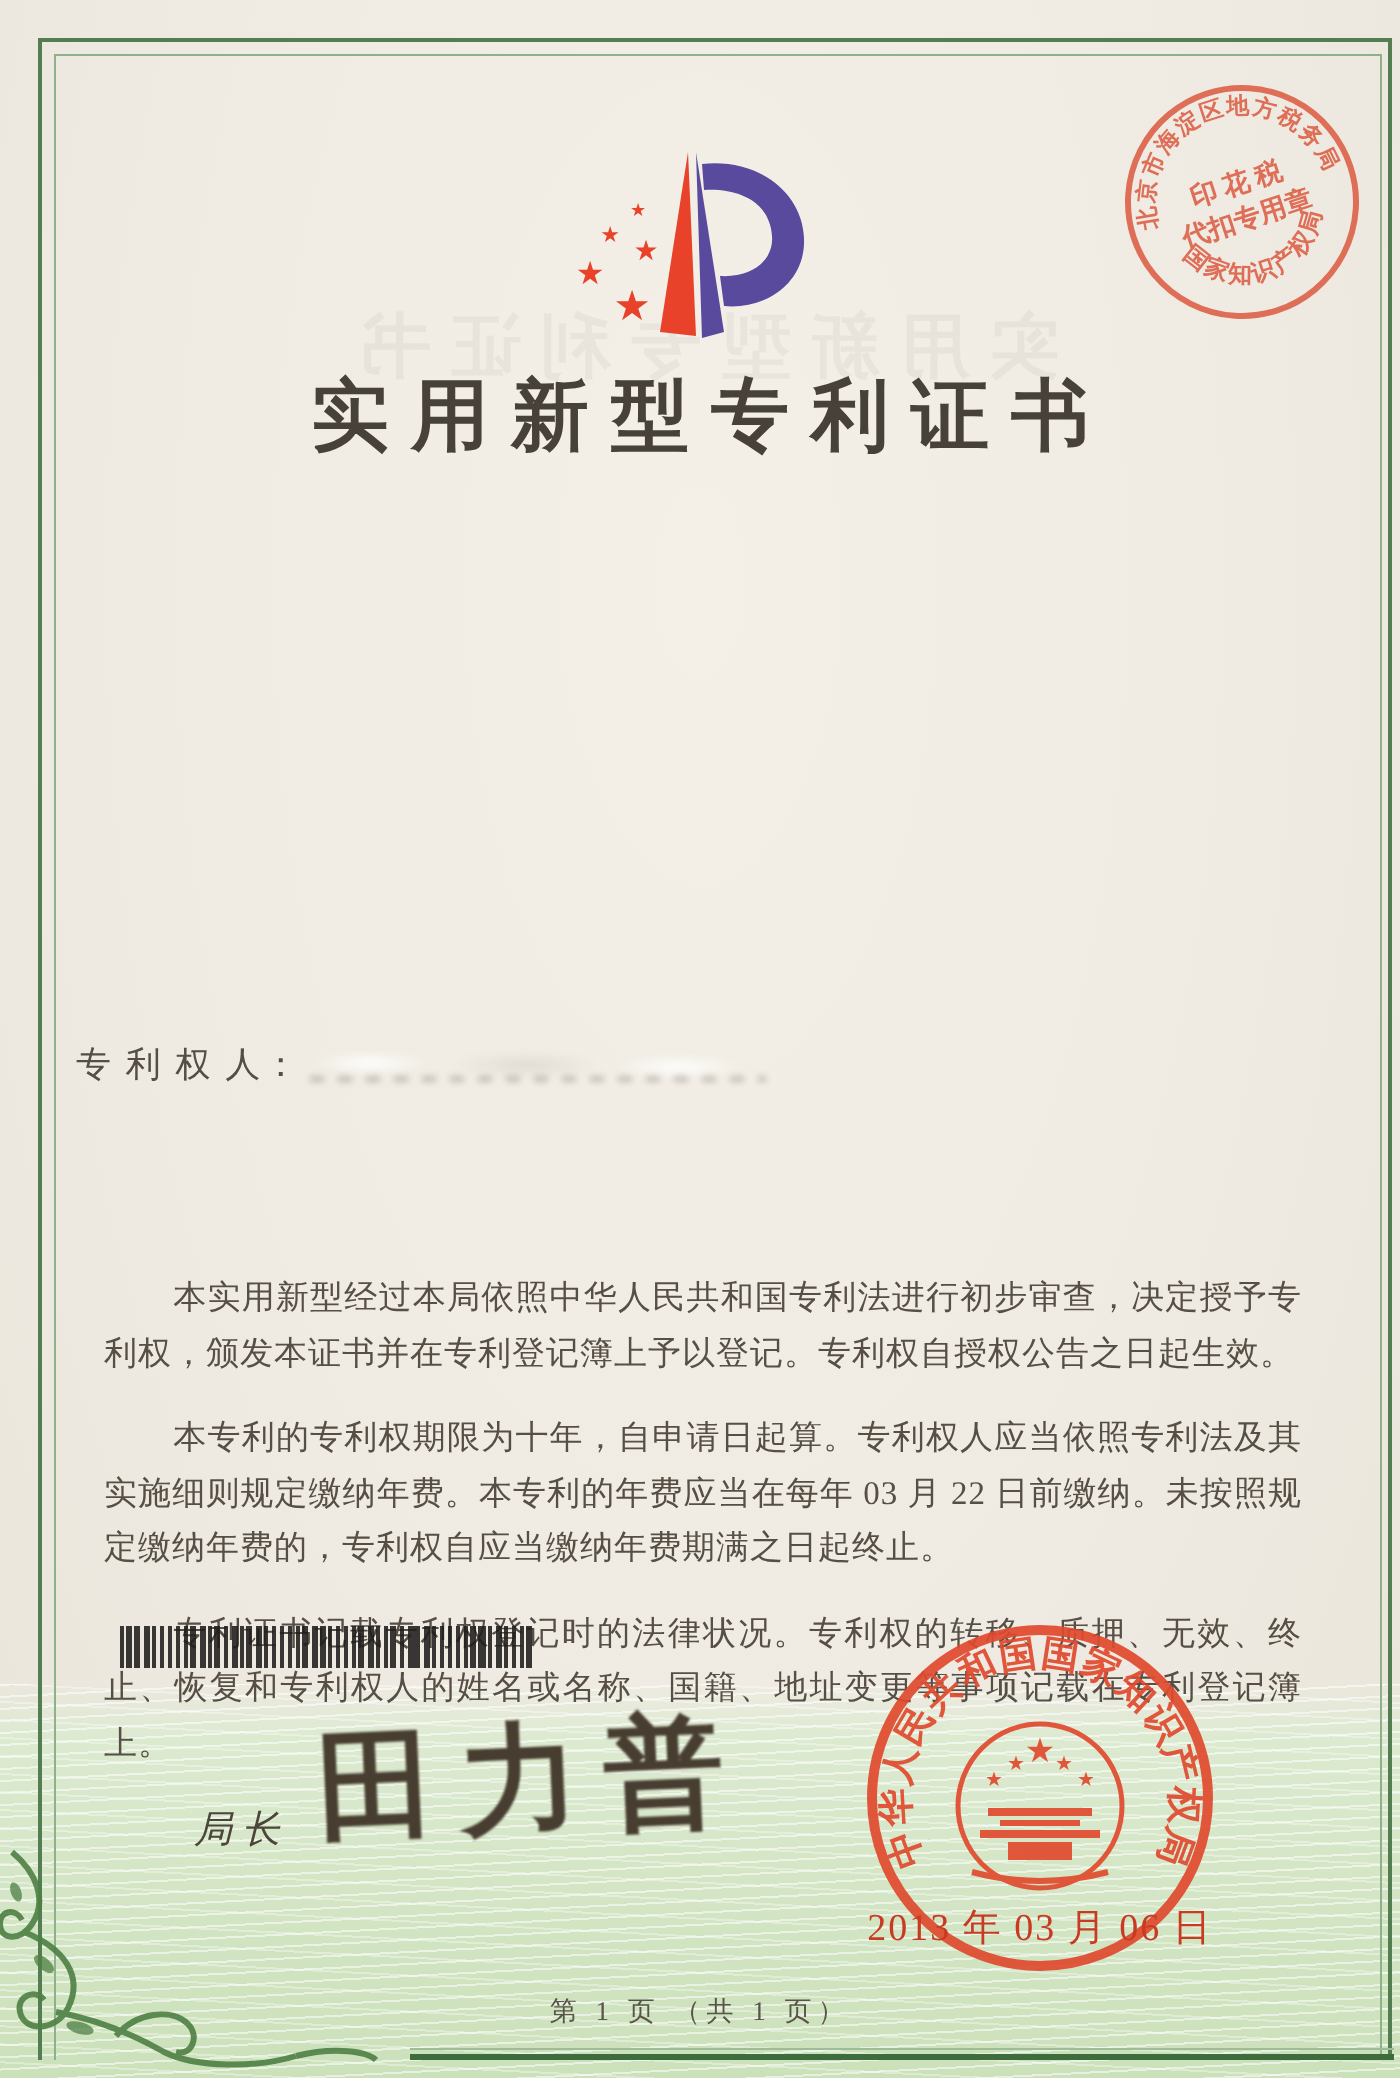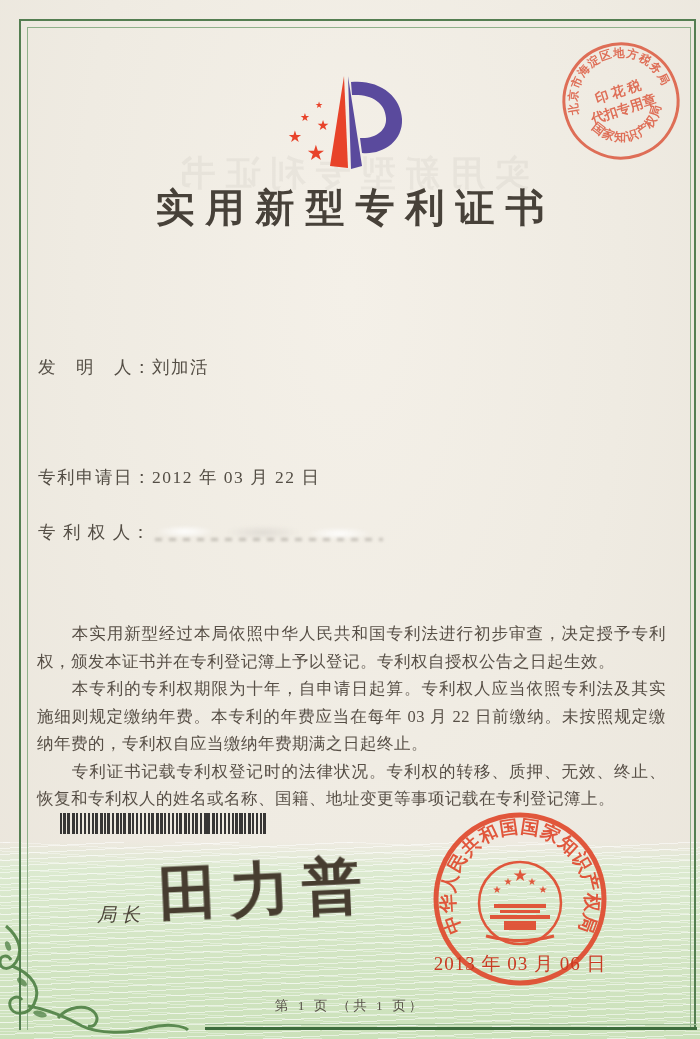--- a/index.html
+++ b/index.html
@@ -51,21 +51,21 @@
   .redact::after{
     content:"";position:absolute;left:4px;right:6px;bottom:1px;height:3px;
     background:repeating-linear-gradient(90deg, rgba(120,114,106,.38) 0 7px, rgba(120,114,106,0) 7px 14px);
   }
 
   .bodytext{
     position:absolute;left:37px;top:620px;width:629px;
     font-size:16.5px;line-height:27.5px;letter-spacing:.5px;
     text-align:justify;color:#574f46;
   }
-  .bodytext p{margin:0;text-indent:2.1em;}
+  .bodytext p{margin:15px;text-indent:2.1em;}
 
   .barcode{
     position:absolute;left:60px;top:813px;width:206px;height:21px;opacity:.88;
     background:
       repeating-linear-gradient(90deg,#1e1e1e 0 2px,transparent 2px 4px),
       repeating-linear-gradient(90deg,#1e1e1e 0 1px,transparent 1px 7px),
       repeating-linear-gradient(90deg,transparent 0 3px,#1e1e1e 3px 4px,transparent 4px 11px);
   }
 
   .ornament{position:absolute;left:-4px;top:922px;width:196px;height:117px;}
@@ -105,26 +105,20 @@
     <path d="M 73,8 C 101,5 123,22 124,45 C 125,68 104,81 84,79 L 82,64 C 98,65 109,56 108,44 C 107,28 93,20 74,21 Z" fill="#5a4a9d"></path>
     <text x="41" y="34" font-size="9" text-anchor="middle" fill="#e8432a">★</text>
     <text x="27" y="47" font-size="11" text-anchor="middle" fill="#e8432a">★</text>
     <text x="45" y="56" font-size="14" text-anchor="middle" fill="#e8432a">★</text>
     <text x="17" y="68" font-size="16" text-anchor="middle" fill="#e8432a">★</text>
     <text x="38" y="86" font-size="21" text-anchor="middle" fill="#e8432a">★</text>
   </svg>
 
   <div class="title">实用新型专利证书</div>
 
-  <div class="field f-inventor">
-    <span>发　明　人：</span><span>刘加活</span>
-  </div>
-  <div class="field f-filing">
-    <span>专利申请日：</span><span>2012 年 03 月 22 日</span>
-  </div>
   <div class="field f-patentee">
     <span>专 利 权 人：</span><span class="redact"></span>
   </div>
 
   <div class="bodytext">
     <p>本实用新型经过本局依照中华人民共和国专利法进行初步审查，决定授予专利权，颁发本证书并在专利登记簿上予以登记。专利权自授权公告之日起生效。</p>
     <p>本专利的专利权期限为十年，自申请日起算。专利权人应当依照专利法及其实施细则规定缴纳年费。本专利的年费应当在每年 03 月 22 日前缴纳。未按照规定缴纳年费的，专利权自应当缴纳年费期满之日起终止。</p>
     <p>专利证书记载专利权登记时的法律状况。专利权的转移、质押、无效、终止、恢复和专利权人的姓名或名称、国籍、地址变更等事项记载在专利登记簿上。</p>
   </div>
 

